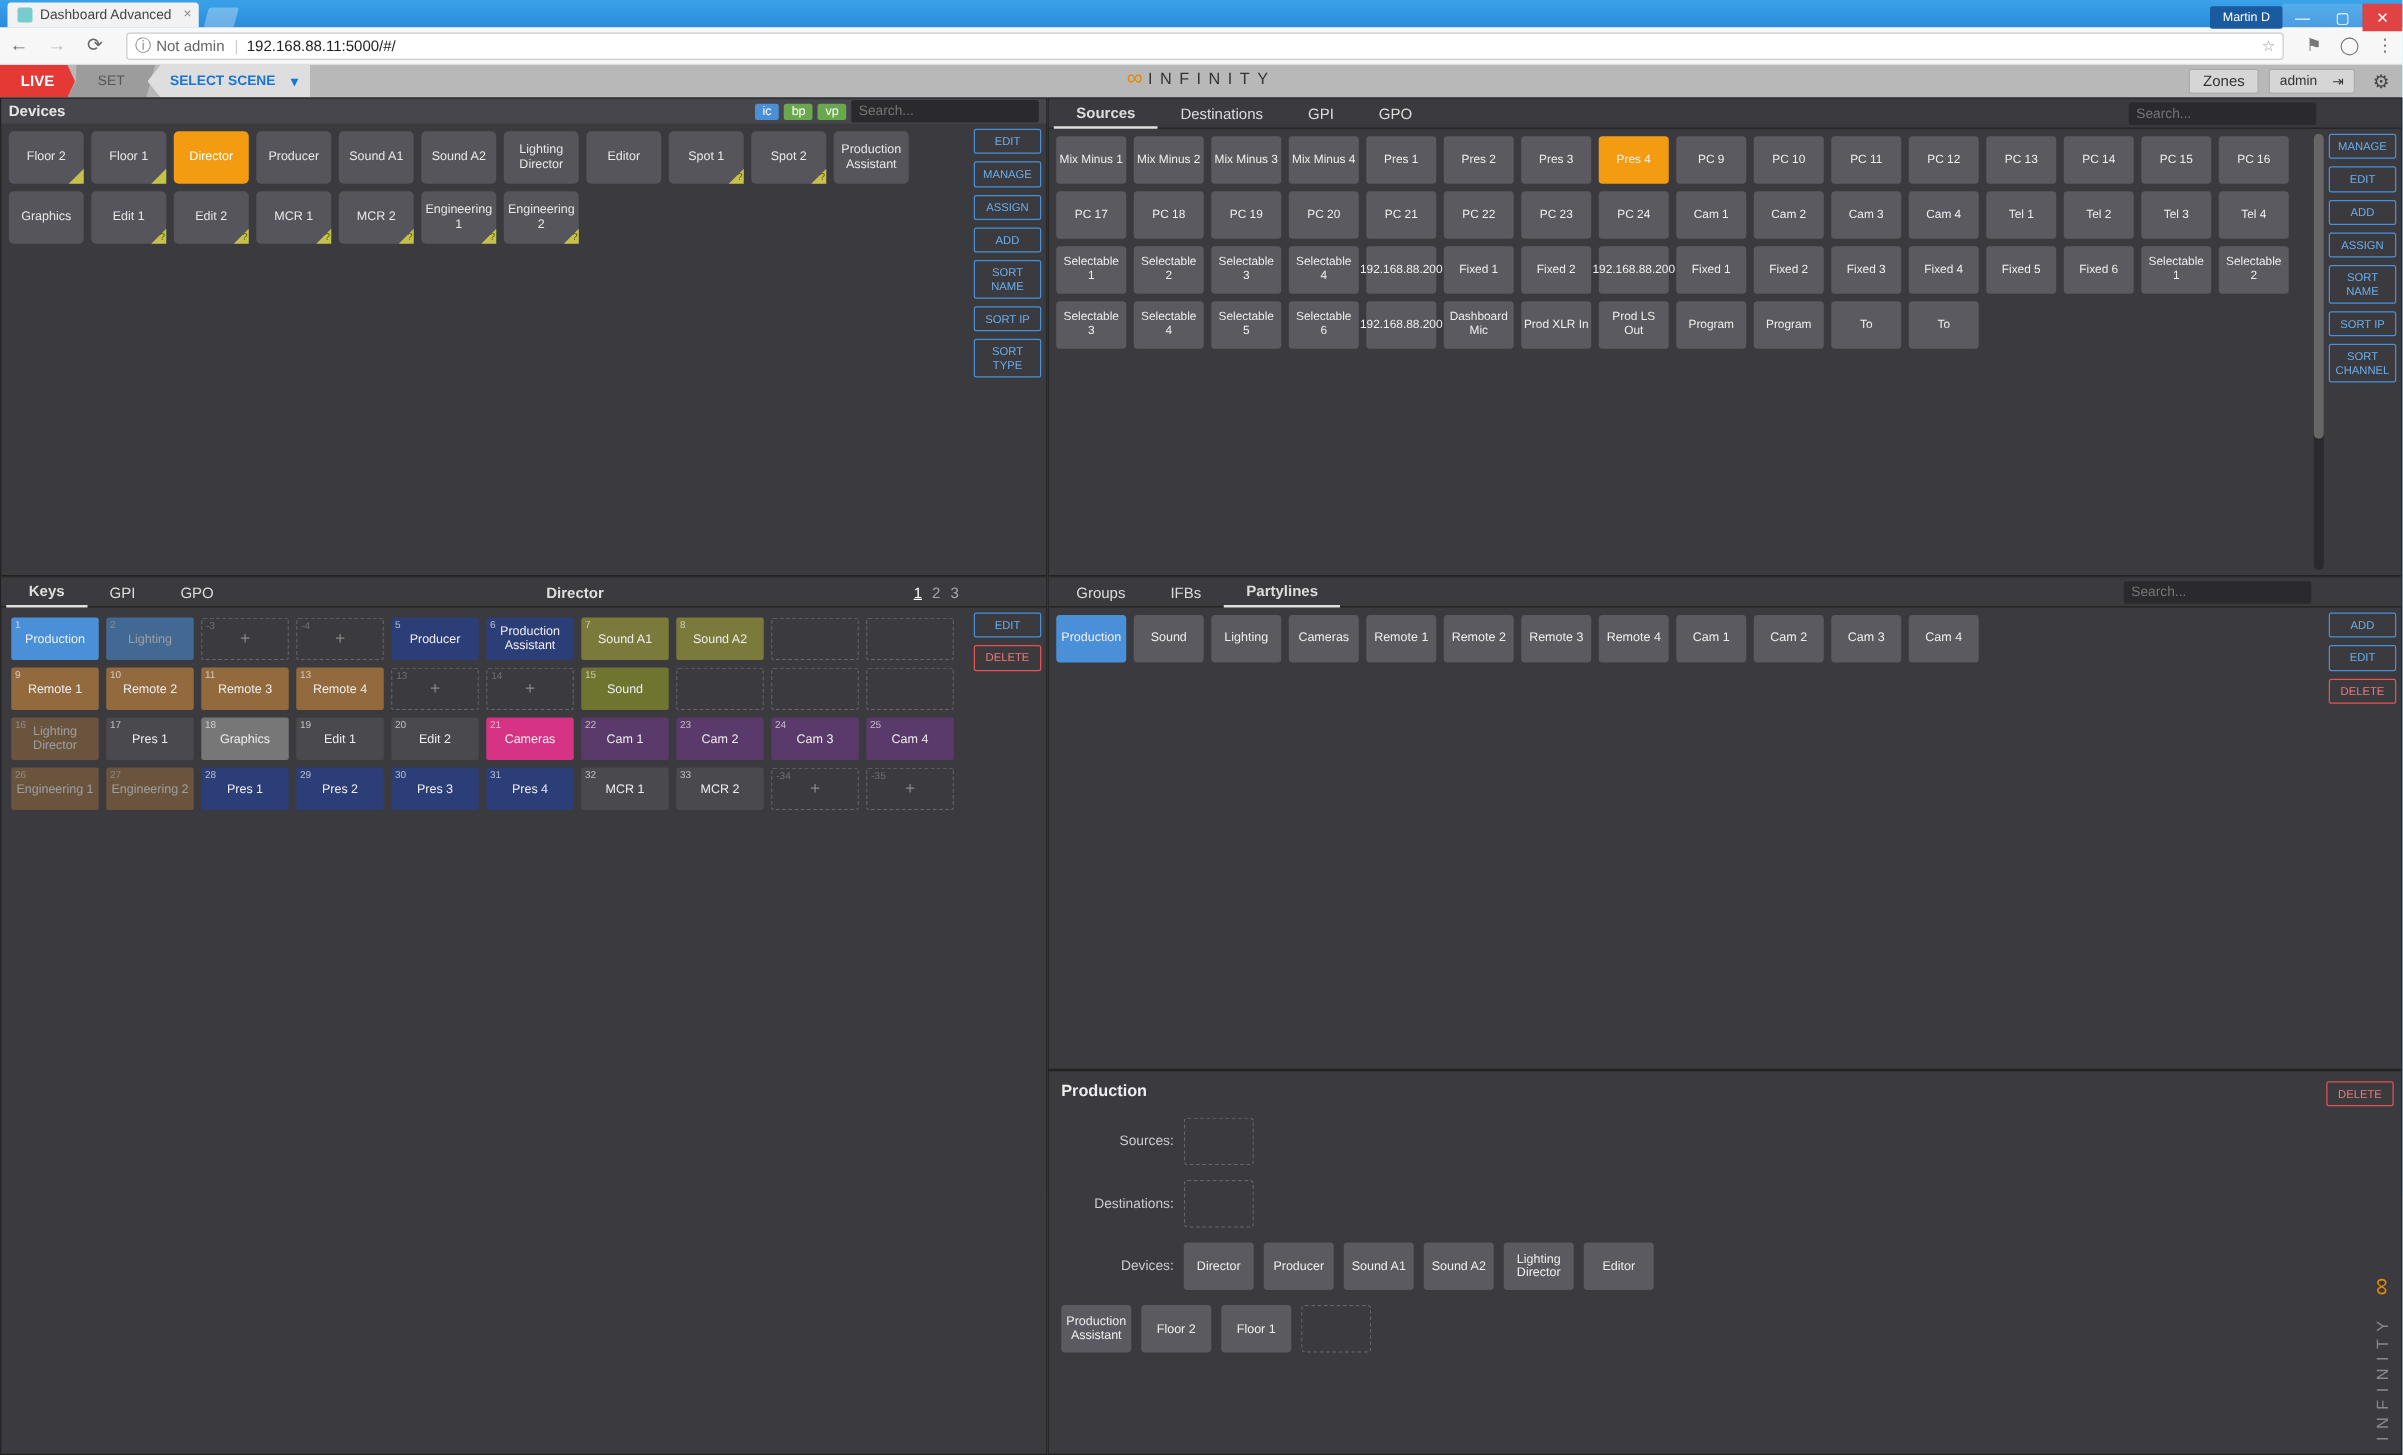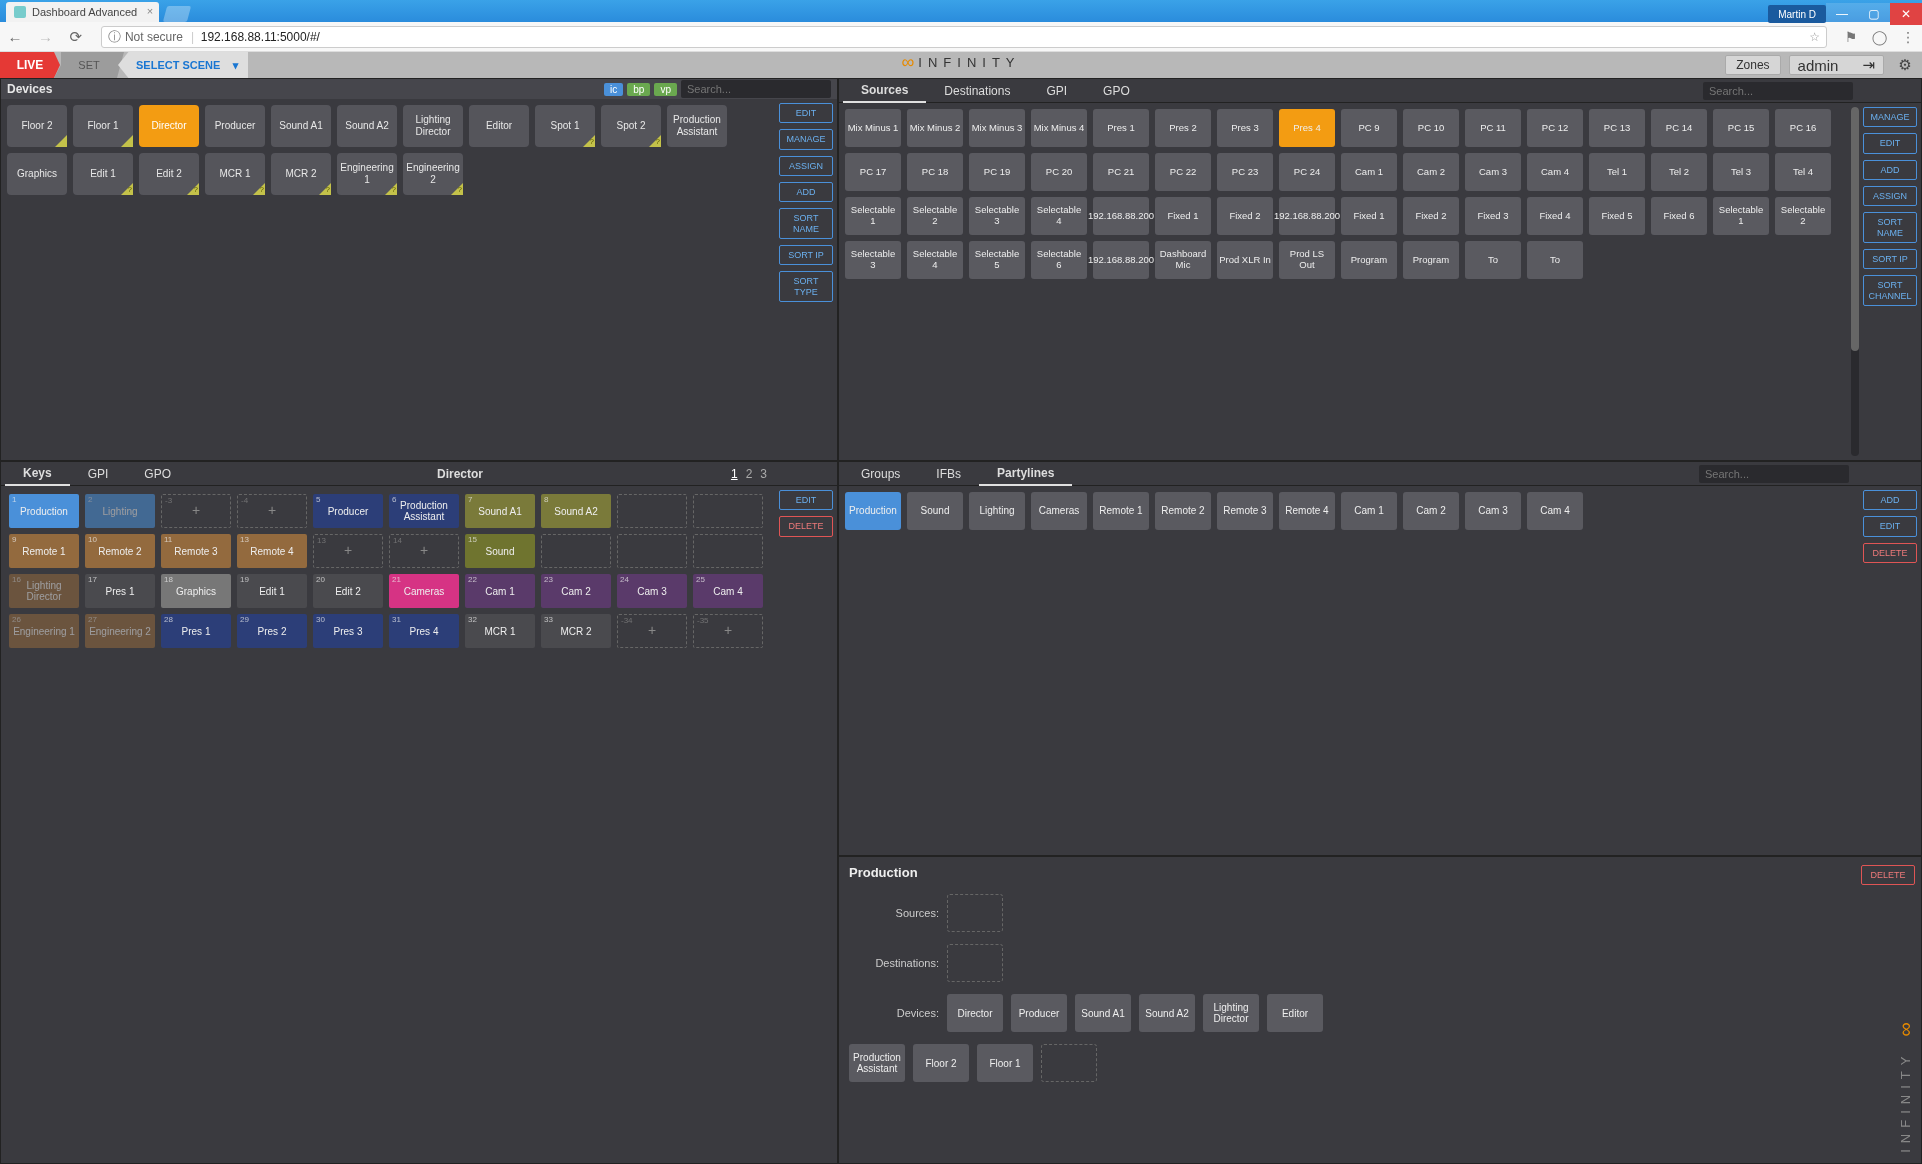--- a/index.html
+++ b/index.html
@@ -31,21 +31,21 @@
 
 .app-top { height:26px; background:#b8b8b8; display:flex; align-items:flex-start; position:relative;}
 .top-live { background:#e53935; color:#fff; font-weight:bold; font-size:12px; height:26px; width:60px; display:flex; align-items:center; justify-content:center; clip-path: polygon(0 0, 90% 0, 100% 50%, 90% 100%, 0 100%);}
 .top-set { background:#9c9c9c; color:#555; font-size:11px; height:26px; width:70px; display:flex; align-items:center; justify-content:center; margin-left:-6px; clip-path: polygon(10% 0, 100% 0, 90% 100%, 0 100%, 10% 50%);}
 .top-scene { background:#dedede; color:#1976d2; font-size:11px; font-weight:bold; height:26px; padding:0 28px 0 18px; display:flex; align-items:center; margin-left:-6px; clip-path: polygon(8% 0, 100% 0, 100% 100%, 8% 100%, 0 50%); position:relative;}
 .top-scene::after{content:"▾"; position:absolute; right:10px; color:#1976d2;}
 .top-logo { position:absolute; left:50%; transform:translateX(-50%); font-family: 'Segoe UI', sans-serif; letter-spacing:6px; font-size:13px; color:#333; display:flex; align-items:center; gap:4px;}
 .top-logo .swirl{ color:#e68a00; font-size:18px; letter-spacing:0;}
 .top-right { margin-left:auto; display:flex; align-items:center; height:26px; gap:8px; padding-right:4px;}
 .top-zones { font-size:12px; color:#333; padding:0 10px; border:1px solid #aaa; height:20px; display:flex; align-items:center; border-radius:2px; background:#d6d6d6;}
-.top-admin { font-size:15px; color:#333; padding:0 8px; height:20px; display:flex; align-items:center; gap:24px; border:1px solid #aaa; border-radius:2px; background:#d6d6d6;}
+.top-admin { font-size:11px; color:#333; padding:0 8px; height:20px; display:flex; align-items:center; gap:12px; border:1px solid #aaa; border-radius:2px; background:#d6d6d6;}
 .top-gear { width:26px; height:26px; display:flex; align-items:center; justify-content:center; color:#444; font-size:15px;}
 
 
 .app-body { display:grid; grid-template-columns: 838px 1084px; grid-template-rows: 383px 395px 308px; height:879px; background:#7dd3fc;}
 
 .panel { position:relative; background:#3a3a3f; color:#ccc; font-size:12px; border:1px solid #222;}
 
 
 #p-devices { grid-column:1; grid-row:1;}
 .panel-head { display:flex; align-items:center; height:20px; padding:0 6px; background:#46464c;}
@@ -133,21 +133,21 @@
   </div>
 </div>
 
 <div class="chrome-toolbar">
   <div class="nav-icons">
     <span>←</span>
     <span style="opacity:.4">→</span>
     <span>⟳</span>
   </div>
   <div class="addr-bar">
-    <span class="insecure">Not secure</span>
+    <span class="insecure">Not admin</span>
     <span style="color:#ccc">|&nbsp;&nbsp;</span>
     <span class="url">192.168.88.11:5000/#/</span>
     <span class="star">☆</span>
   </div>
   <div class="chrome-right-icons">
     <span>⚑</span>
     <span>◯</span>
     <span>⋮</span>
   </div>
 </div>

